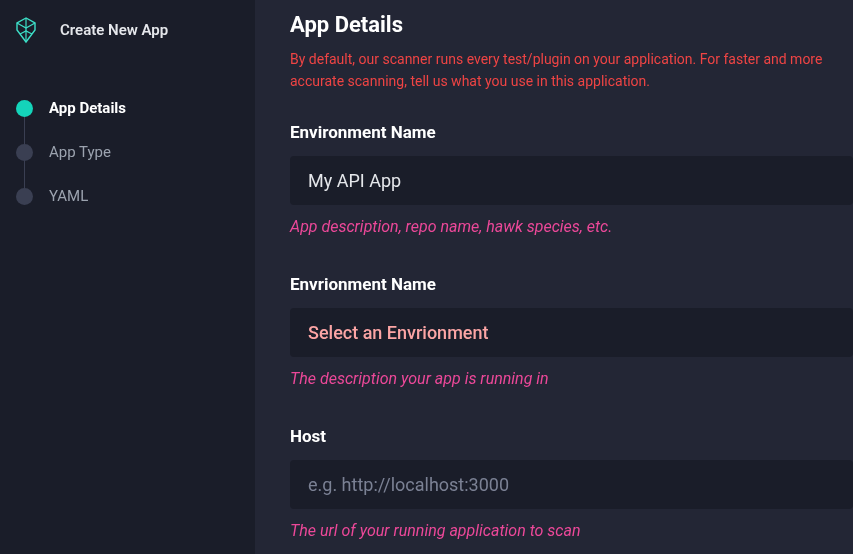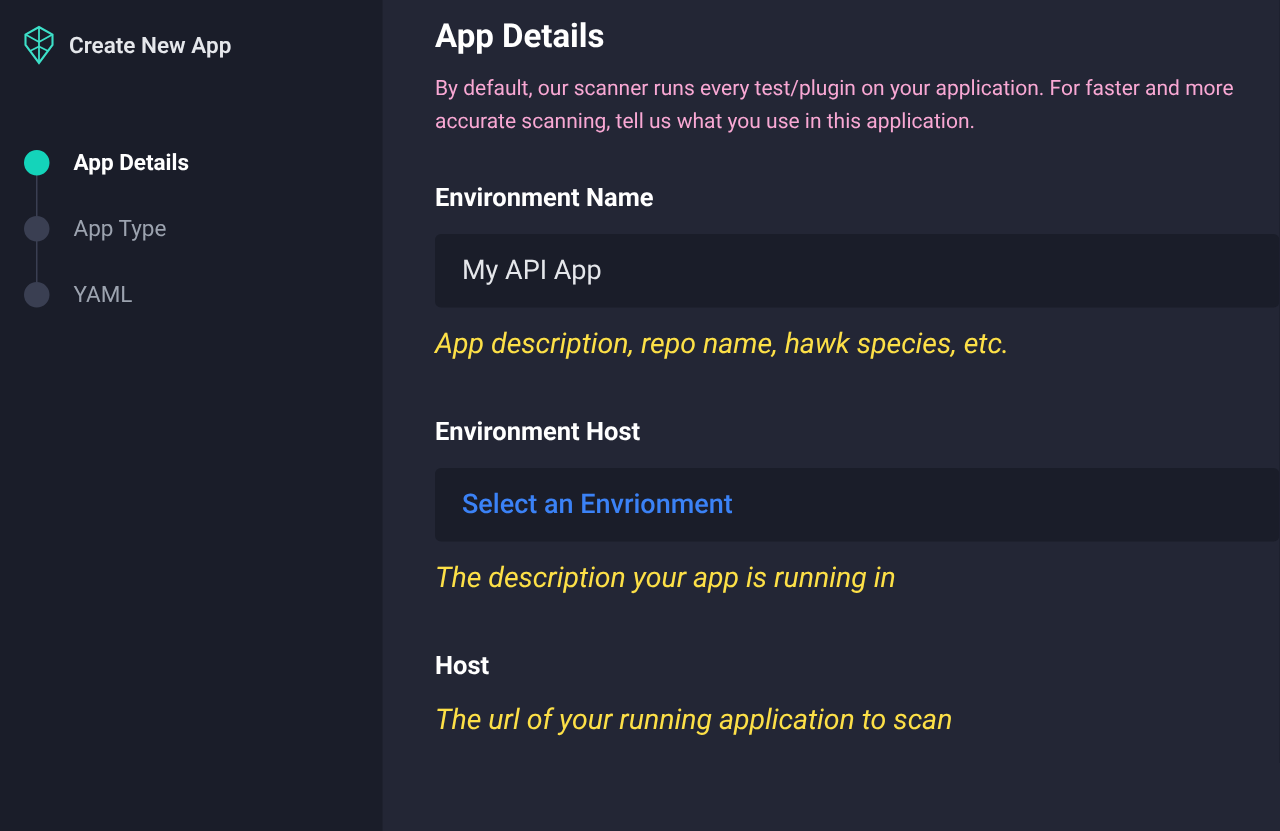--- a/index.html
+++ b/index.html
@@ -18,21 +18,21 @@
     }
     .sidebar {
       width: 255px;
       background: #1a1d29;
       padding: 16px 0 0 8px;
       flex-shrink: 0;
     }
     .sidebar-header {
       display: flex;
       align-items: center;
-      gap: 6px;
+      gap: 20px;
       padding: 0 0 0 4px;
       margin-bottom: 42px;
     }
     .logo {
       width: 28px;
       height: 28px;
       display: flex;
       align-items: center;
       justify-content: center;
     }
@@ -89,21 +89,21 @@
       overflow: hidden;
     }
     .page-title {
       font-size: 22px;
       font-weight: 700;
       color: #fff;
       margin-bottom: 12px;
     }
     .page-description {
       font-size: 14px;
-      color: #f9a8d4;
+      color: #ef4444;
       line-height: 1.55;
       margin-bottom: 30px;
       max-width: 580px;
     }
     .form-group {
       margin-bottom: 38px;
     }
     .form-label {
       font-size: 17px;
       font-weight: 700;
@@ -120,28 +120,28 @@
       font-size: 18px;
       color: #e5e7eb;
       outline: none;
       font-family: inherit;
     }
     .form-input::placeholder {
       color: #7b8194;
     }
     .form-select {
       cursor: pointer;
-      color: #3b82f6;
+      color: #fca5a5;
       font-weight: 500;
       display: flex;
       align-items: flex-end;
     }
     .form-hint {
-      font-size: 19px;
-      color: #fde047;
+      font-size: 16px;
+      color: #ec4899;
       font-style: italic;
       margin-top: 12px;
     }
   </style>
 </head>
 <body>
 
 <div class="sidebar">
   <div class="sidebar-header">
     <div class="logo">
@@ -175,24 +175,25 @@
   <h1 class="page-title">App Details</h1>
   <p class="page-description">By default, our scanner runs every test/plugin on your application. For faster and more accurate scanning, tell us what you use in this application.</p>
 
   <div class="form-group">
     <label class="form-label">Environment Name</label>
     <input type="text" class="form-input" value="My API App" style="">
     <div class="form-hint">App description, repo name, hawk species, etc.</div>
   </div>
 
   <div class="form-group">
-    <label class="form-label">Environment Host</label>
+    <label class="form-label">Envrionment Name</label>
     <div class="form-select">
       <span>Select an Envrionment</span>
     </div>
     <div class="form-hint">The description your app is running in</div>
   </div>
 
   <div class="form-group">
     <label class="form-label">Host</label>
+    <input type="text" class="form-input" placeholder="e.g. http://localhost:3000" style="">
     <div class="form-hint">The url of your running application to scan</div>
   </div>
 </div>
 
 </body></html>

